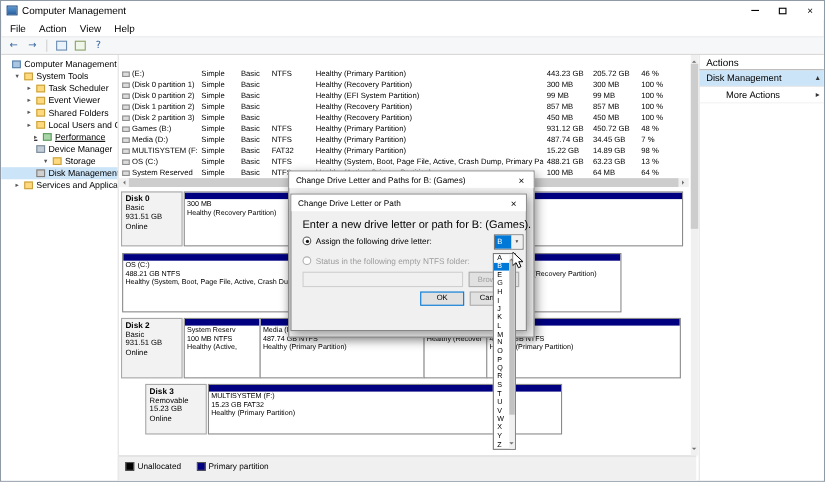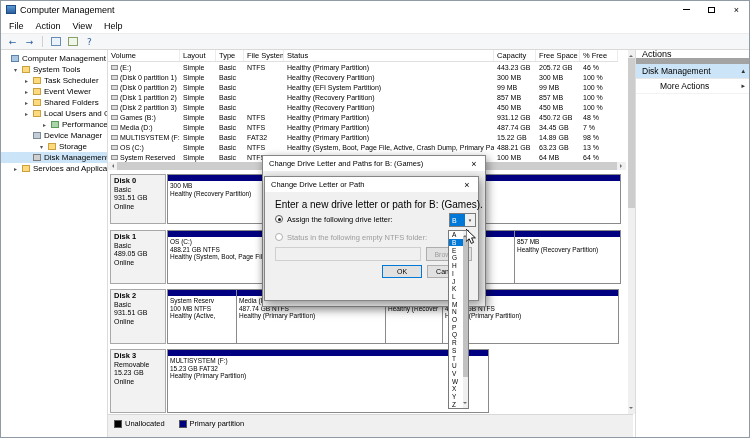--- a/index.html
+++ b/index.html
@@ -64,21 +64,21 @@
   .part{border:1px solid #8a8a8a;background:#fff;margin-left:-1px;display:flex;flex-direction:column;overflow:hidden;flex:0 0 auto}
   .pband{height:6px;background:#000080;flex:0 0 6px}
   .ptext{padding:1px 2px;font-size:6.5px;line-height:7.5px;white-space:nowrap;overflow:hidden}
 
   .legend{position:absolute;left:0;top:364px;height:23px;width:525px;background:#f0f0f0;border-top:1px solid #d8d8d8;display:flex;align-items:flex-start;gap:14px;padding:4px 0 0 6px;font-size:7.5px}
   .lg-item{display:flex;align-items:center;gap:3px}
   .lg-sw{width:8px;height:8px;border:1px solid #555;display:inline-block}
 
   
   .actions{width:114px;border-left:1px solid #dcdcdc;font-size:8.5px;background:#fff}
-  .actions-title{height:14px;display:flex;align-items:center;padding-left:6px;border-bottom:6px solid #a3a3a3;font-size:9px}
+  .actions-title{height:14px;display:flex;align-items:center;padding-left:6px;border-bottom:1px solid #a3a3a3;font-size:9px}
   .act-head{height:15px;display:flex;align-items:center;padding-left:6px;background:#cce4f7;position:relative;border-bottom:1px solid #e8e8e8}
   .act-more{height:15px;display:flex;align-items:center;padding-left:24px;position:relative;border-bottom:1px solid #f2f2f2}
   .arr{position:absolute;right:4px;font-size:7px;font-family:"DejaVu Sans",sans-serif;color:#333}
 
   
   .dlg{position:absolute;background:#f0f0f0;border:1px solid #858585;box-shadow:2px 3px 9px rgba(0,0,0,.4)}
   .dlg-title{height:15px;background:#fff;display:flex;align-items:center;padding-left:6px;font-size:7.5px;white-space:nowrap;overflow:hidden}
   .dlg-x{margin-left:auto;width:22px;height:15px;display:flex;align-items:center;justify-content:center;font-size:9px;flex:0 0 22px}
   .dlg-back{left:261px;top:154px;width:224px;height:152px;z-index:10}
   .dlg-front{left:263px;top:175px;width:215px;height:125px;z-index:20}
@@ -178,21 +178,21 @@
       <div class="titem" style="padding-left: 24px;">
         <span class="chev">▸</span>
         <span class="ticon shared-folders-icon"></span>
         <span class="tlabel">Shared Folders</span>
       </div>
       <div class="titem" style="padding-left: 24px;">
         <span class="chev">▸</span>
         <span class="ticon users-icon"></span>
         <span class="tlabel">Local Users and Groups</span>
       </div>
-      <div class="titem" style="padding-left: 42px;">
+      <div class="titem" style="padding-left: 30px; text-decoration: underline;">
         <span class="chev">▸</span>
         <span class="ticon performance-icon"></span>
         <span class="tlabel">Performance</span>
       </div>
       <div class="titem" style="padding-left: 24px;">
         <span class="chev"></span>
         <span class="ticon device-manager-icon"></span>
         <span class="tlabel">Device Manager</span>
       </div>
       <div class="titem" style="padding-left: 13px; margin-left: 26px;">
@@ -206,30 +206,20 @@
         <span class="tlabel">Disk Management</span>
       </div>
       <div class="titem" style="padding-left: 13px;">
         <span class="chev">▸</span>
         <span class="ticon services-icon"></span>
         <span class="tlabel">Services and Applications</span>
       </div>
     </aside>
 
   <div class="main">
-    <div class="vt-head" id="vt-head">
-        <div class="vc c0">Volume</div>
-        <div class="vc c1">Layout</div>
-        <div class="vc c2">Type</div>
-        <div class="vc c3">File System</div>
-        <div class="vc c4">Status</div>
-        <div class="vc c5">Capacity</div>
-        <div class="vc c6">Free Space</div>
-        <div class="vc c7">% Free</div>
-      </div>
     <div class="vt-body" id="vt-body">
         <div class="vrow">
           <div class="vc c0">
             <span class="vol-ic"></span>
             <span>(E:)</span>
           </div>
           <div class="vc c1">Simple</div>
           <div class="vc c2">Basic</div>
           <div class="vc c3">NTFS</div>
           <div class="vc c4">Healthy (Primary Partition)</div>
@@ -386,26 +376,20 @@
               <div class="pband"></div>
               <div class="ptext">
                 <div>Games (B:)</div>
                 <div>931.12 GB NTFS</div>
                 <div>Healthy (Primary Partition)</div>
               </div>
             </div>
           </div>
         </div>
         <div class="disk-row" style="top: 180px; height: 54px;">
-          <div class="dlabel">
-            <div class="dname">Disk 1</div>
-            <div>Basic</div>
-            <div>489.05 GB</div>
-            <div>Online</div>
-          </div>
           <div class="dstrip">
             <div class="part" style="width: 348px;">
               <div class="pband"></div>
               <div class="ptext">
                 <div>OS (C:)</div>
                 <div>488.21 GB NTFS</div>
                 <div>Healthy (System, Boot, Page File, Active, Crash Dump, Primary Partition)</div>
               </div>
             </div>
             <div class="part" style="width: 107px;">
@@ -451,21 +435,21 @@
             <div class="part" style="width: 177px;">
               <div class="pband"></div>
               <div class="ptext">
                 <div>(E:)</div>
                 <div>443.23 GB NTFS</div>
                 <div>Healthy (Primary Partition)</div>
               </div>
             </div>
           </div>
         </div>
-        <div class="disk-row" style="top: 299px; height: 64px;">
+        <div class="disk-row" style="top: 299px; height: 46px; margin-left: 22px;">
           <div class="dlabel">
             <div class="dname">Disk 3</div>
             <div>Removable</div>
             <div>15.23 GB</div>
             <div>Online</div>
           </div>
           <div class="dstrip">
             <div class="part" style="width: 322px;">
               <div class="pband"></div>
               <div class="ptext">

